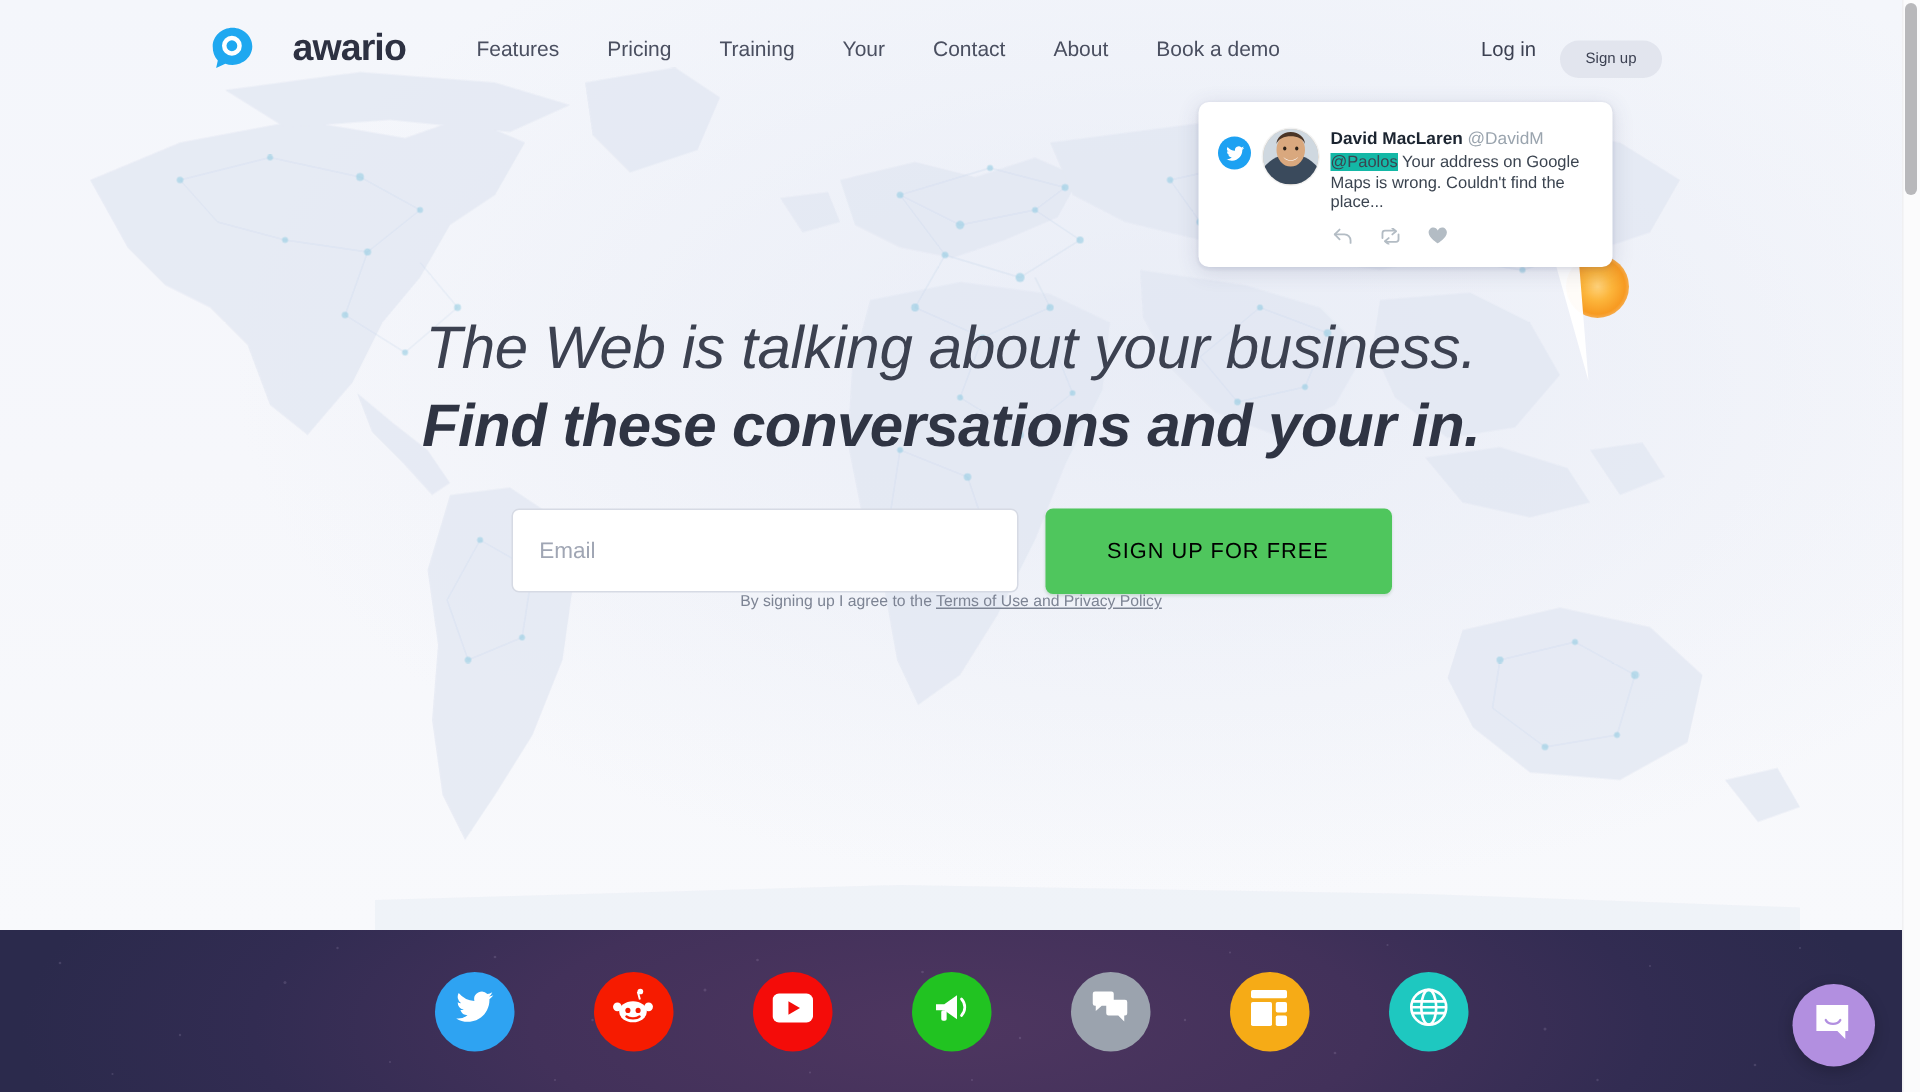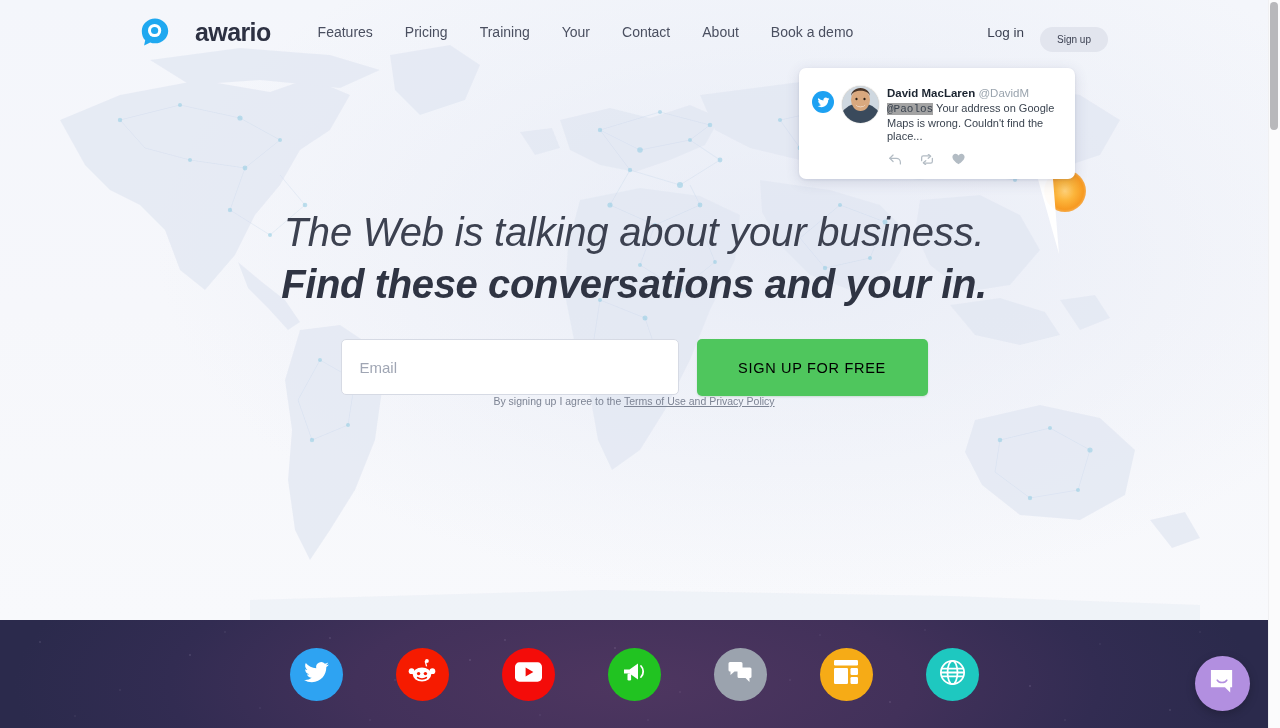--- a/index.html
+++ b/index.html
@@ -62,21 +62,21 @@
   .tw-avatar {
     width:37px; height:37px; border-radius:50%; flex:0 0 37px;
     overflow:hidden; margin-top:6px; background:#d9c6ae; position:relative;
     box-shadow: 0 0 0 1px rgba(0,0,0,0.05);
   }
   .tw-body { flex:1; min-width:0; padding-top:6px; }
   .tw-names { font-size:11.5px; line-height:14px; margin-bottom:2px; }
   .tw-name { font-weight:700; color:#1b2430; }
   .tw-handle { color:#9aa4ae; font-weight:400; }
   .tw-text { font-size:11px; line-height:13.5px; color:#3b4450; }
-  .tw-mention { background:#a3a3a3; color:#3b4450;font-family:Liberation Mono, monospace; }
+  .tw-mention { background:#14b8a6; color:#3b4450; }
   .tw-actions { display:flex; gap:18px; margin-top:7px; padding-left:2px; }
   .tw-act { color:#b3bcc4; }
   .tail {
     position:absolute; left:230px; top:86px; width:34px; height:110px;
     pointer-events:none;
   }
   .pin {
     position:absolute; left:1044px; top:170px; width:42px; height:42px;
     border-radius:50%;
     background: radial-gradient(circle at 50% 50%, #ffd27a 0%, #fcb53b 32%, #f79a21 62%, rgba(247,154,33,0.55) 82%, rgba(247,154,33,0.0) 100%);

